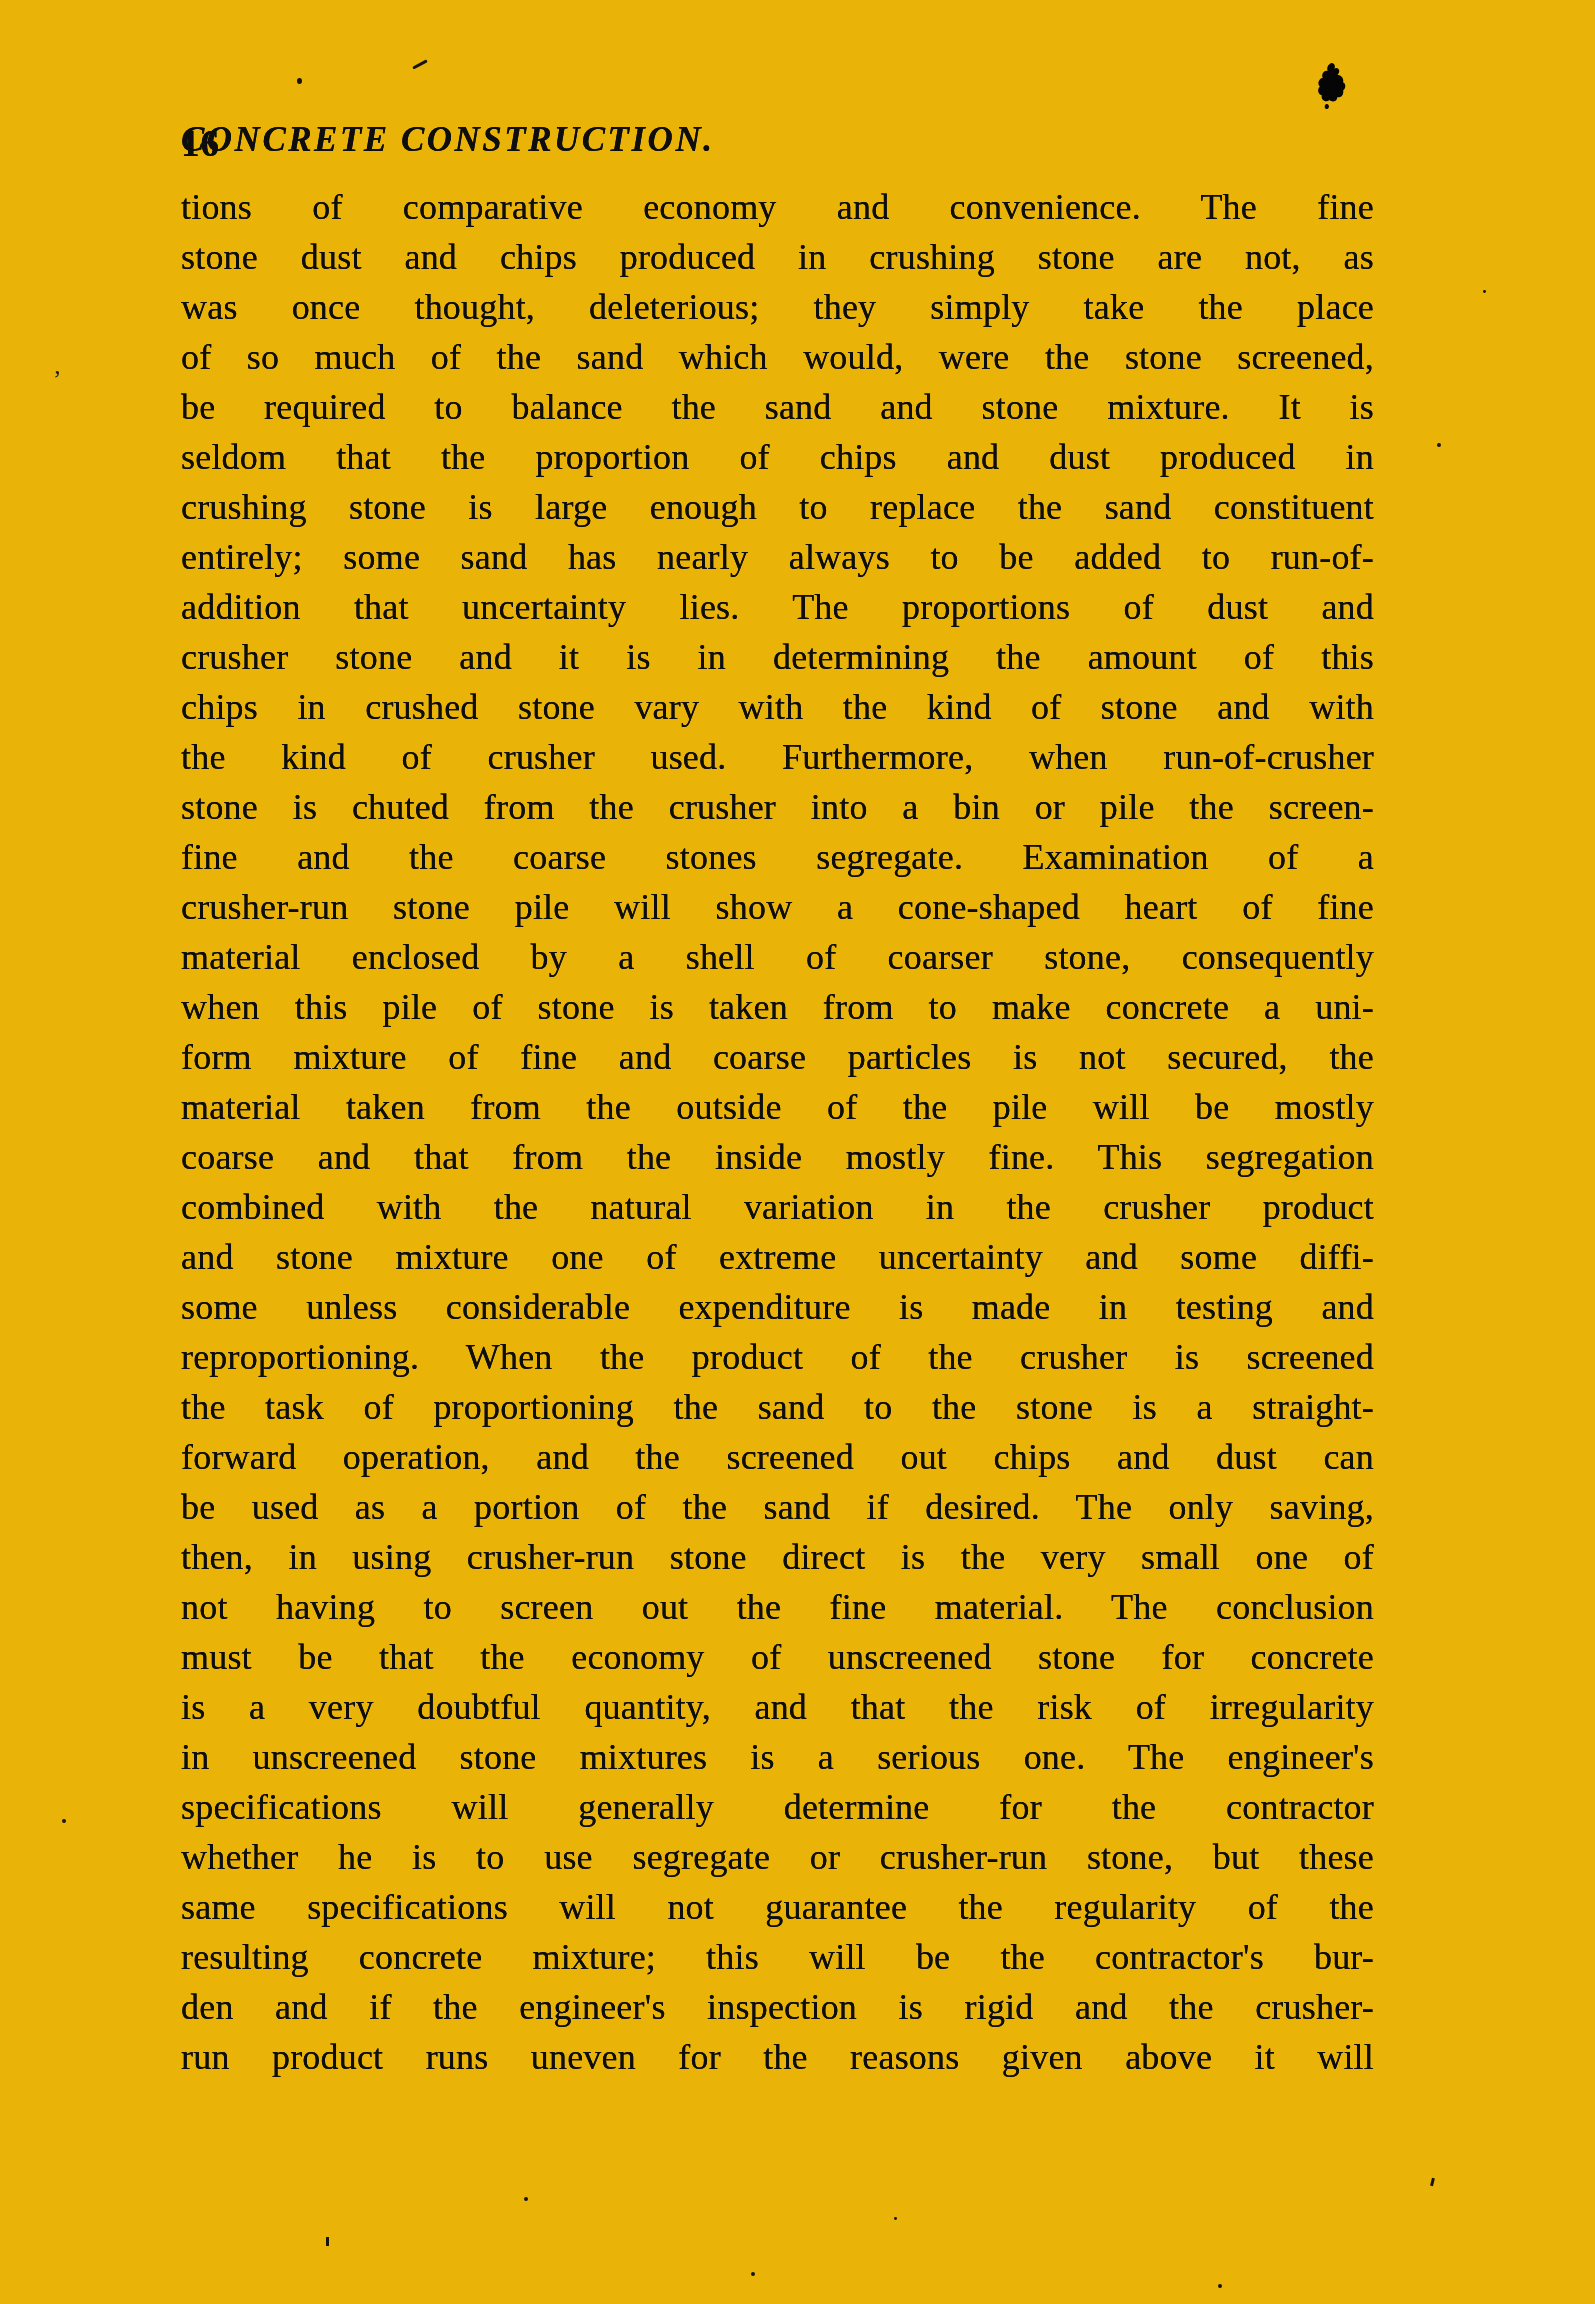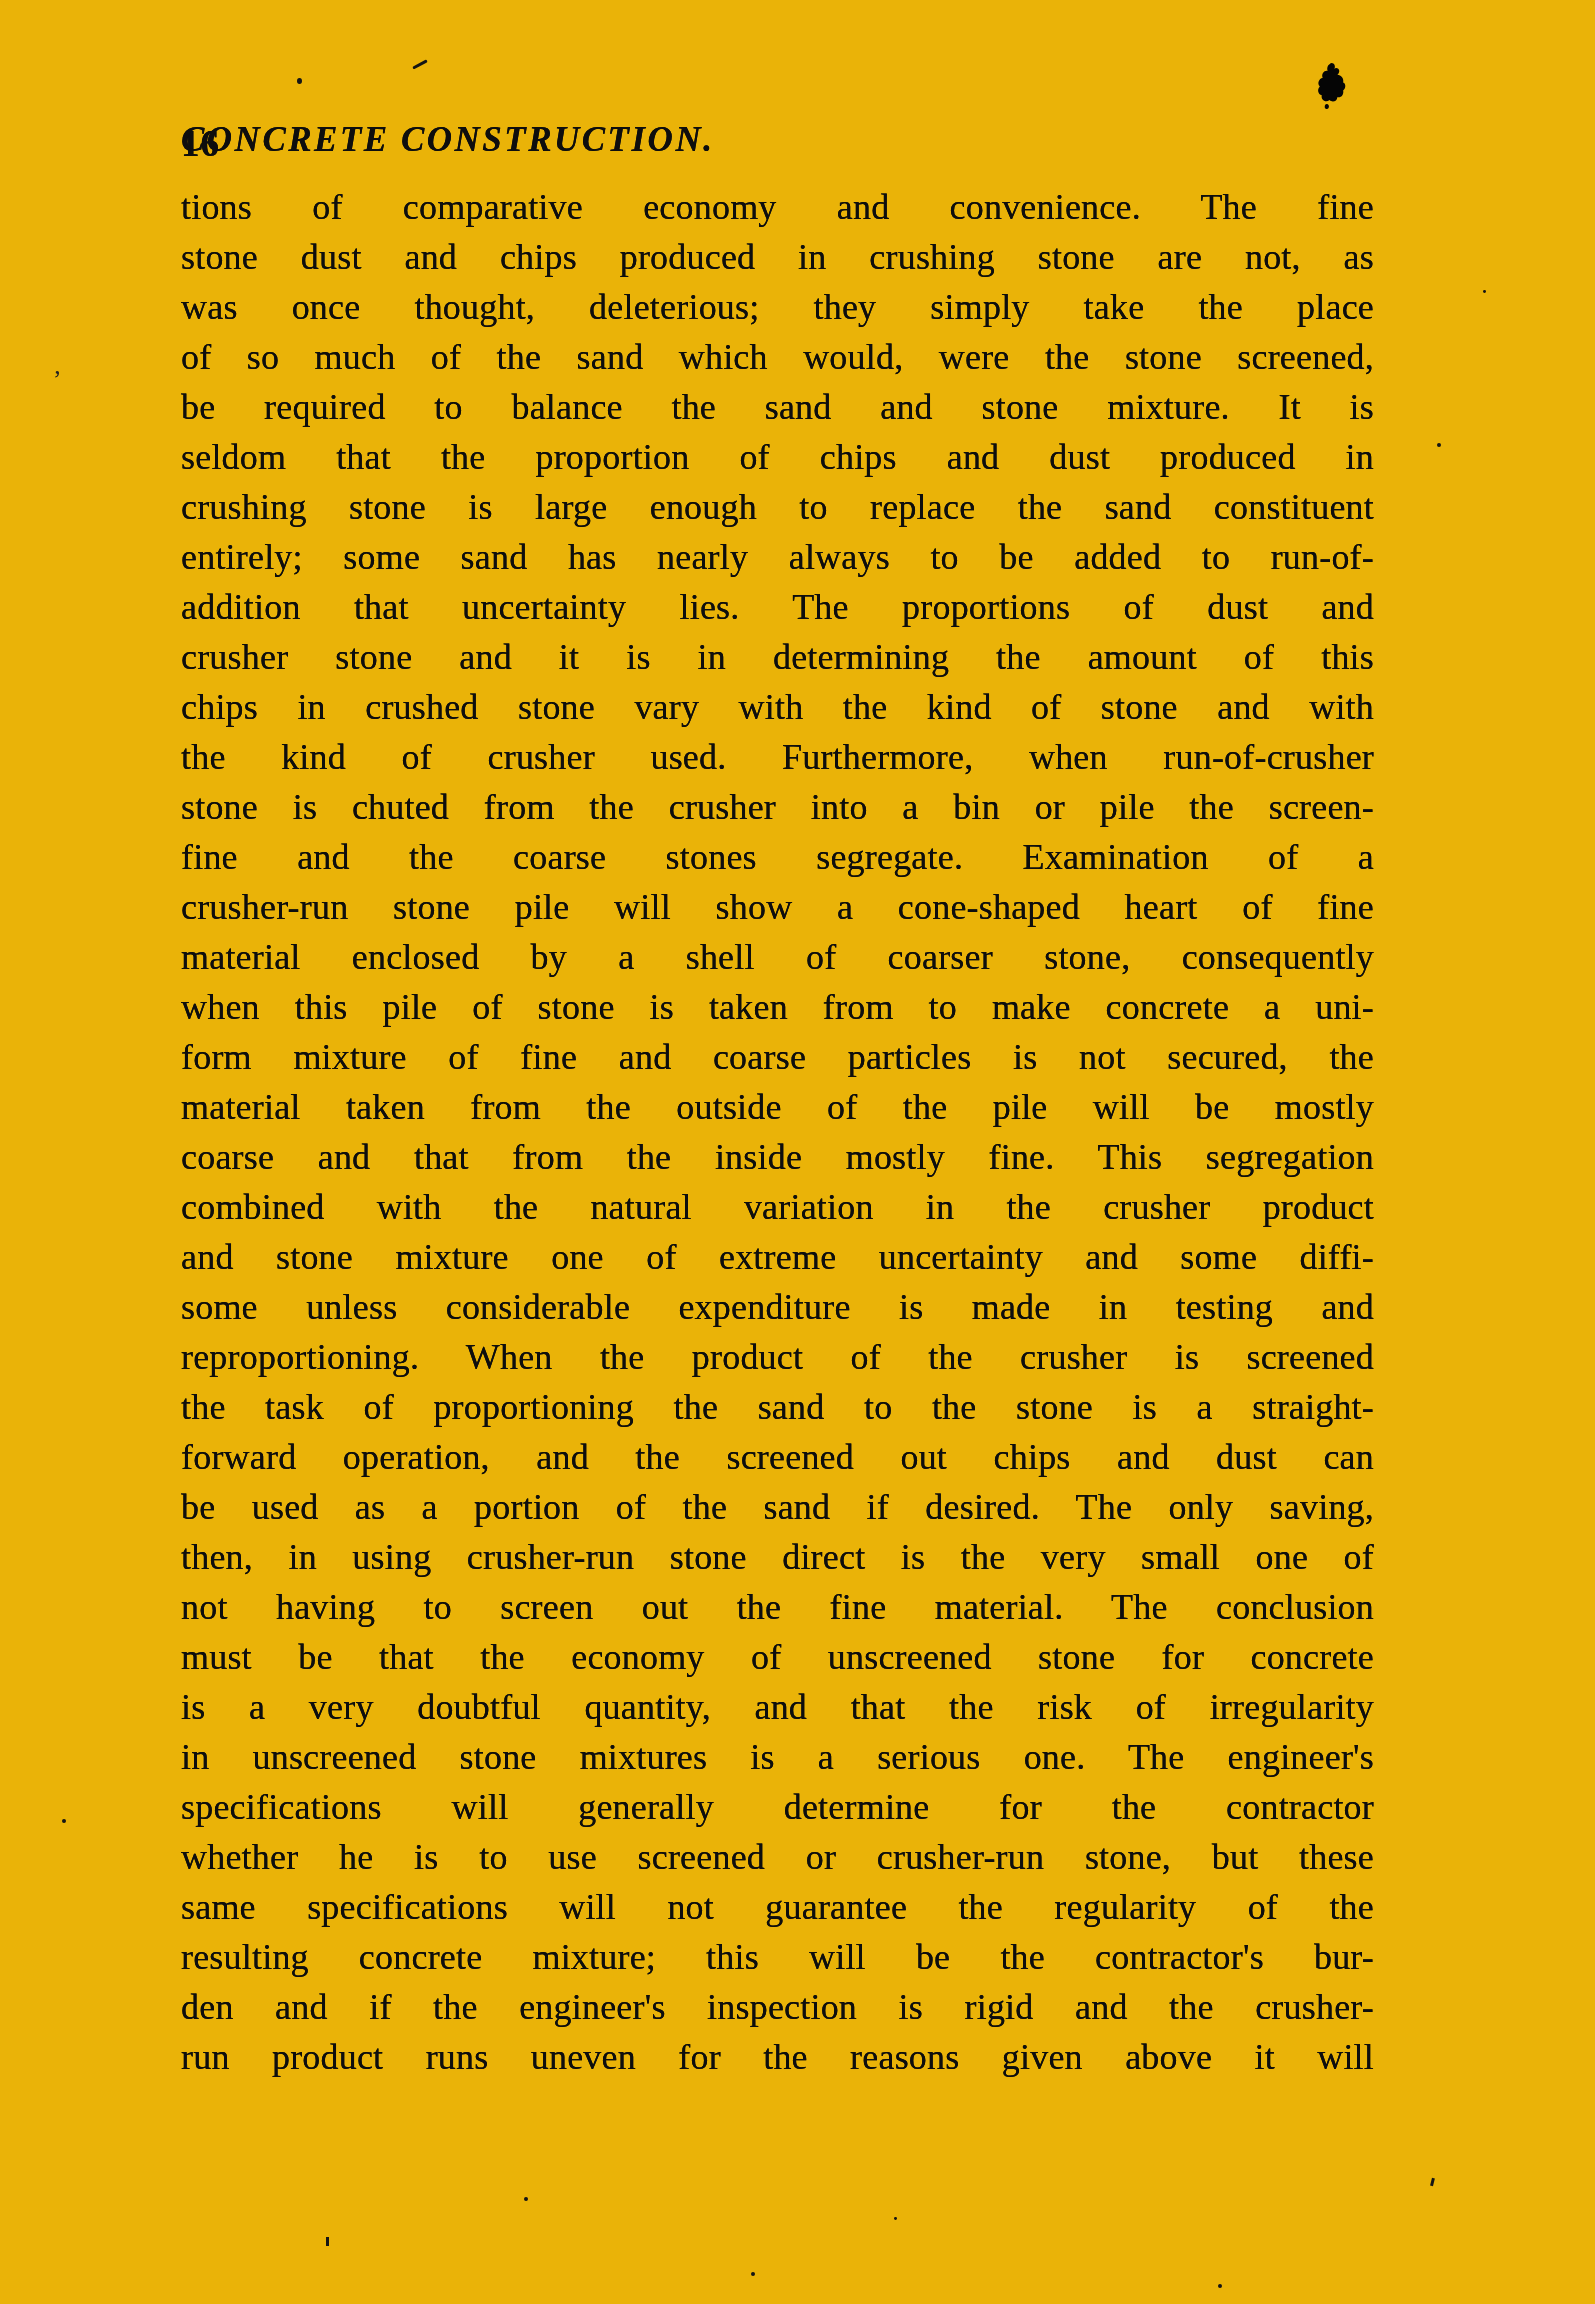--- a/index.html
+++ b/index.html
@@ -129,21 +129,21 @@
         <div class="line">reproportioning.  When the product of the crusher is screened</div>
         <div class="line">the task of proportioning the sand to the stone is a straight-</div>
         <div class="line">forward operation, and the screened out chips and dust can</div>
         <div class="line">be used as a portion of the sand if desired.  The only saving,</div>
         <div class="line">then, in using crusher-run stone direct is the very small one of</div>
         <div class="line">not having to screen out the fine material.  The conclusion</div>
         <div class="line">must be that the economy of unscreened stone for concrete</div>
         <div class="line">is a very doubtful quantity, and that the risk of irregularity</div>
         <div class="line">in unscreened stone mixtures is a serious one.  The engineer's</div>
         <div class="line">specifications will generally determine for the contractor</div>
-        <div class="line">whether he is to use screened or crusher-run stone, but these</div>
+        <div class="line">whether he is to use segregate or crusher-run stone, but these</div>
         <div class="line">same specifications will not guarantee the regularity of the</div>
         <div class="line">resulting concrete mixture; this will be the contractor's bur-</div>
         <div class="line">den and if the engineer's inspection is rigid and the crusher-</div>
         <div class="line">run product runs uneven for the reasons given above it will</div>
       </div>
 
   </div>
 
   <div class="ink-blot">
     <svg width="35" height="51" viewBox="0 0 36 52" xmlns="http://www.w3.org/2000/svg">

